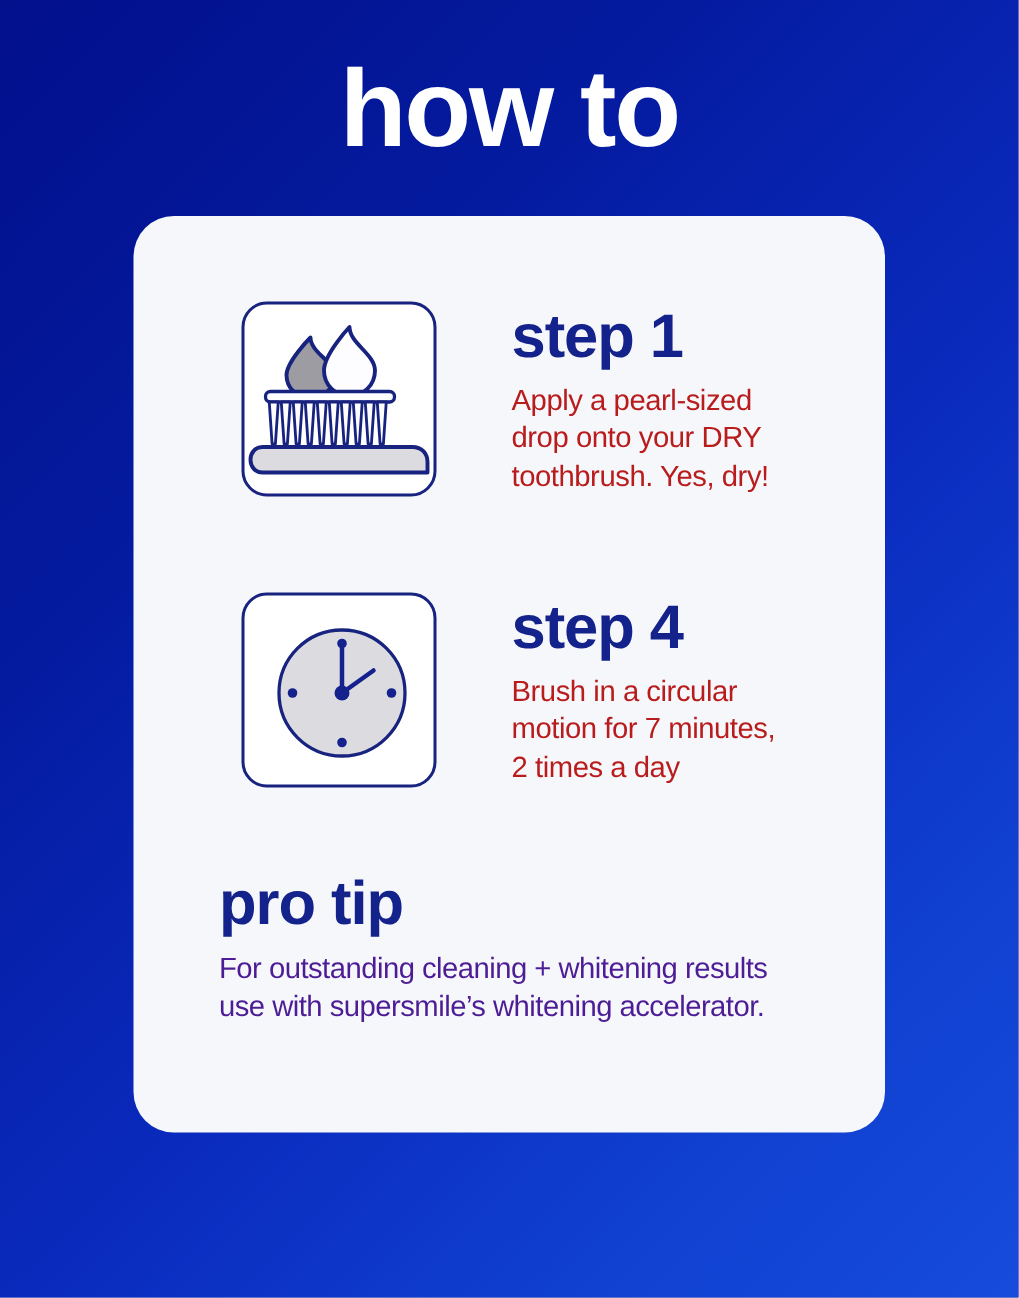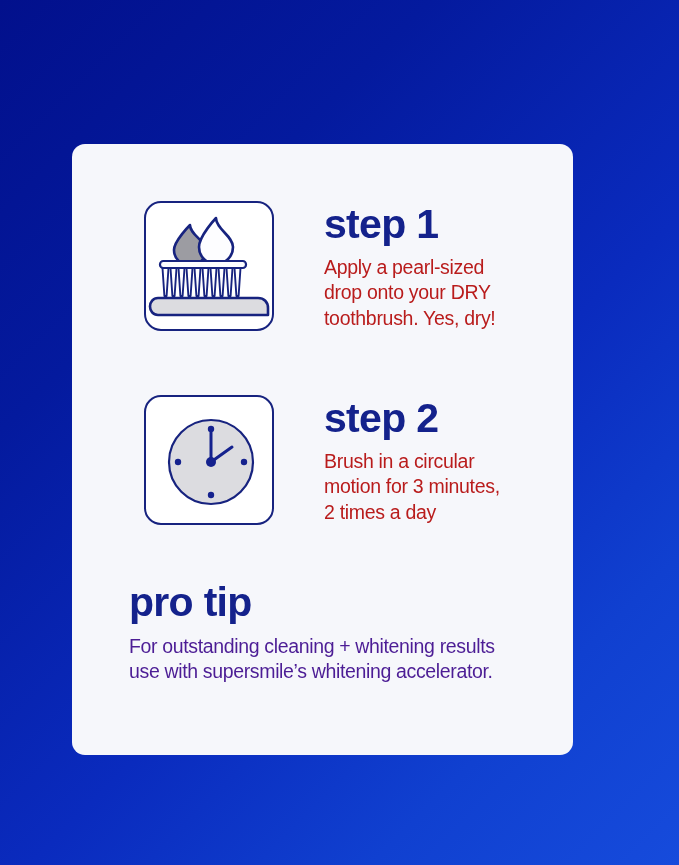--- a/index.html
+++ b/index.html
@@ -39,26 +39,26 @@
     color: #FFFFFF;
     font-size: 73px;
     font-weight: bold;
     letter-spacing: -1.5px;
     line-height: 1;
   }
 
   
   #card {
     position: absolute;
-    left: 72px;
+    left: 89px;
     top: 144px;
     width: 501px;
     height: 611px;
     background: #F6F7FB;
-    border-radius: 13px;
+    border-radius: 27px;
   }
 
   
   .step-row {
     position: absolute;
     display: flex;
     align-items: flex-start;
   }
 
   #step-row-1 { left: 72px; top: 57px; }
@@ -120,20 +120,21 @@
     line-height: 1.3;
     letter-spacing: -0.35px;
     white-space: pre-line;
   }
 </style>
 </head>
 <body>
 
 <div id="poster">
 
+  <div id="title">how to</div>
 
   <div id="card">
 
     <div class="step-row" id="step-row-1">
 
       <div class="icon-box">
         <svg viewBox="0 0 130 130" width="130" height="130" aria-hidden="true">
 
           <path d="M44 22 C44 22, 28 38, 28 47 C28 56, 35 62, 44 62 C53 62, 60 56, 60 47 C60 38, 44 32, 44 22 Z" fill="#9C9CA2" stroke="#17237F" stroke-width="2.6" stroke-linejoin="round"></path>
 
@@ -180,23 +181,23 @@
 
           <line x1="65" y1="65" x2="65" y2="35" stroke="#15228E" stroke-width="3" stroke-linecap="round"></line>
 
           <line x1="65" y1="65" x2="86" y2="50" stroke="#15228E" stroke-width="3" stroke-linecap="round"></line>
 
           <circle cx="65" cy="65" r="5" fill="#15228E"></circle>
         </svg>
       </div>
 
       <div class="step-text">
-        <div class="step-heading">step 2</div>
+        <div class="step-heading">step 4</div>
         <div class="step-body">Brush in a circular
-motion for 3 minutes,
+motion for 7 minutes,
 2 times a day</div>
       </div>
     </div>
 
     <div id="pro-tip">
       <div id="pro-tip-heading">pro tip</div>
       <div id="pro-tip-body">For outstanding cleaning + whitening results
 use with supersmile’s whitening accelerator.</div>
     </div>
 

